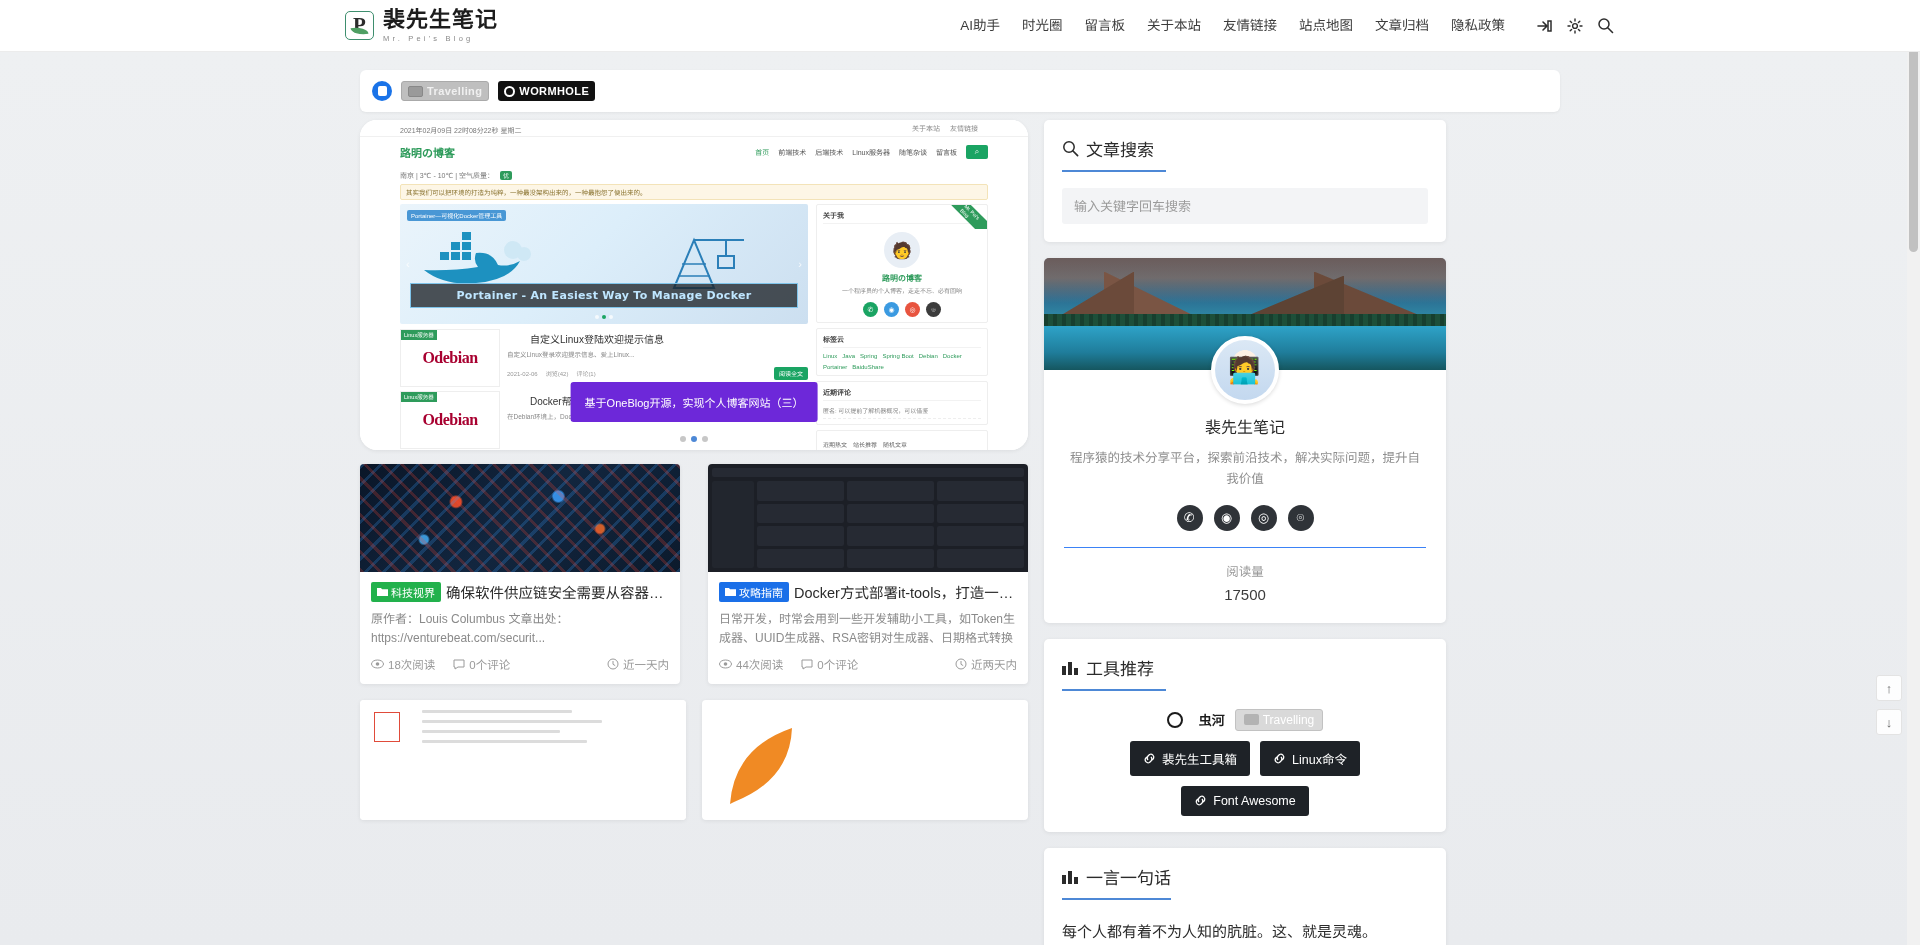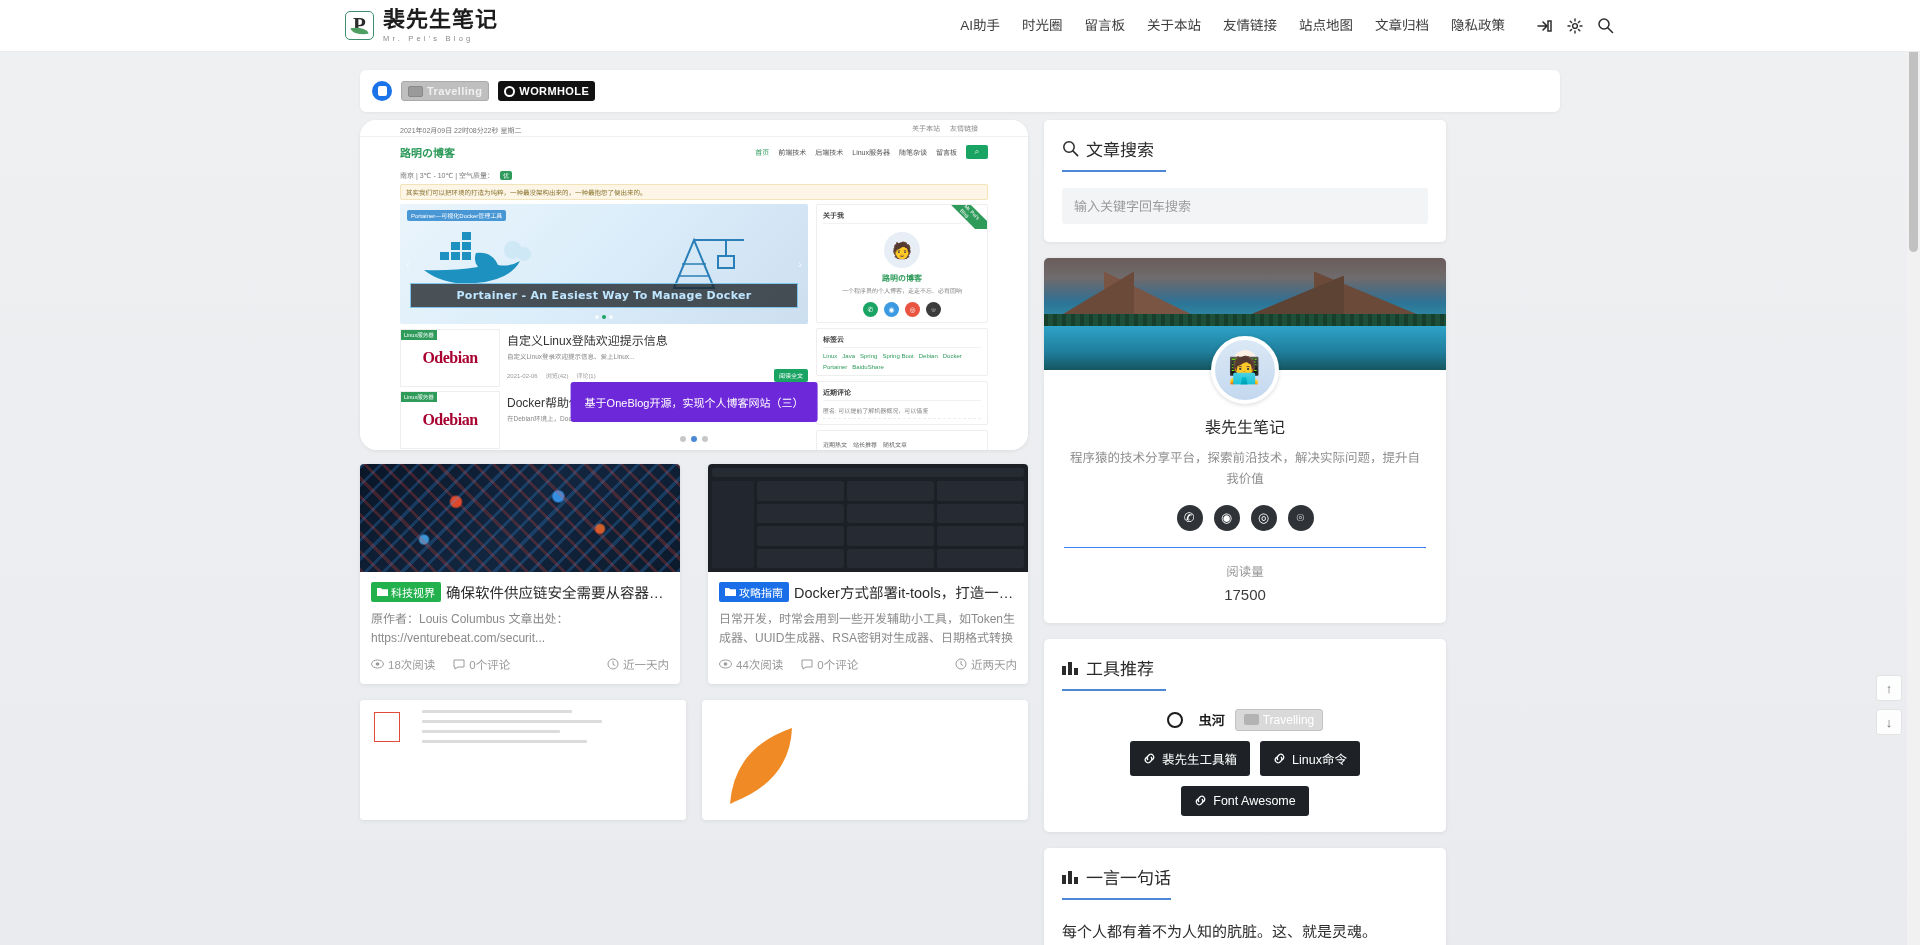--- a/index.html
+++ b/index.html
@@ -157,21 +157,21 @@
   .post-strip { display:flex; gap:7px; margin-top:5px; height:58px; }
   .post-thumb {
     width:100px; height:100%; background:#fff; border:1px solid #eee; position:relative;
     display:flex;align-items:center;justify-content:center; overflow:hidden;
   }
   .post-thumb .tag {
     position:absolute; top:0; left:0; background:#2e9b5b; color:#fff; font-size:5.5px; padding:1px 3px;
   }
   .debian { font-family:"Liberation Serif",serif; font-size:16px; color:#a80030; font-weight:bold; letter-spacing:-.5px;}
   .post-info { flex:1; padding-top:2px; }
-  .post-title { font-size:12px; color:#333; }
+  .post-title { font-size:10px; color:#333;margin-left:23px; }
   .post-desc { font-size:6.5px; color:#888; margin-top:3px; }
   .post-meta { font-size:6px; color:#999; margin-top:8px; display:flex; gap:8px; align-items:center;}
   .readmore { margin-left:auto; background:#1aa463; color:#fff; font-size:6px; padding:2px 5px; border-radius:2px;}
 
   .shot-side { width: 172px; }
   .side-box { background:#fff; border:1px solid #eee; border-radius:2px; margin-bottom:5px; padding:5px 6px; position:relative;}
   .side-h { font-size:7px; color:#444; font-weight:700; border-bottom:1px solid #f2f2f2; padding-bottom:3px; }
   .corner-rib {
     position:absolute; right:0; top:0; width:38px; height:24px; overflow:hidden;
   }

